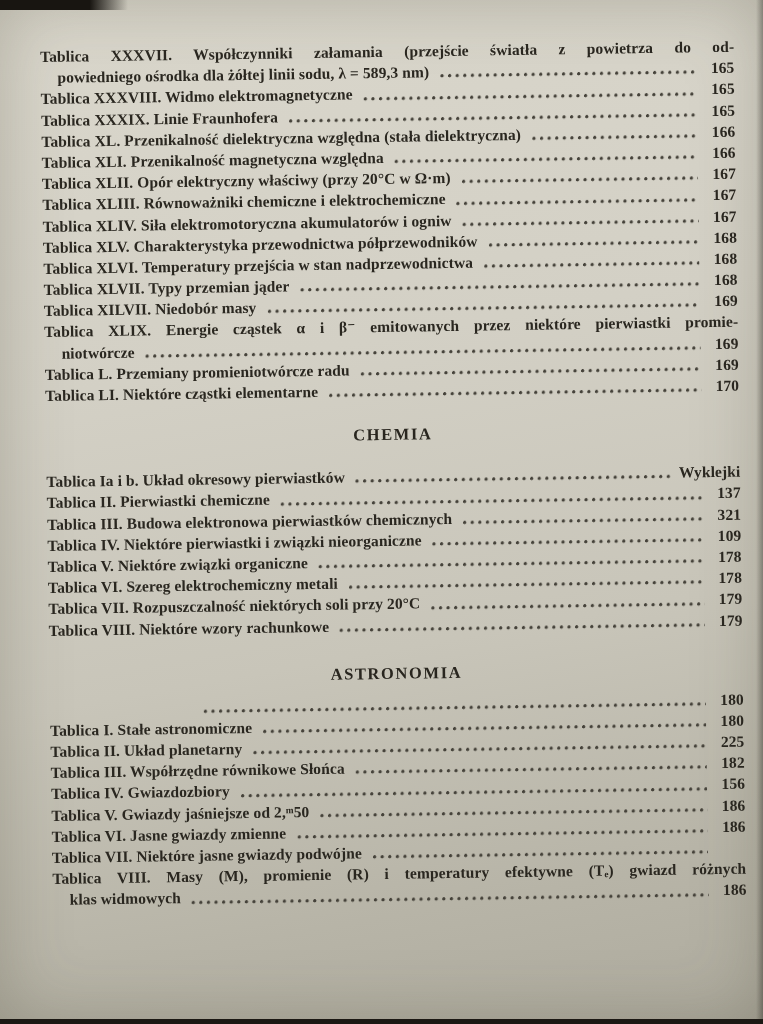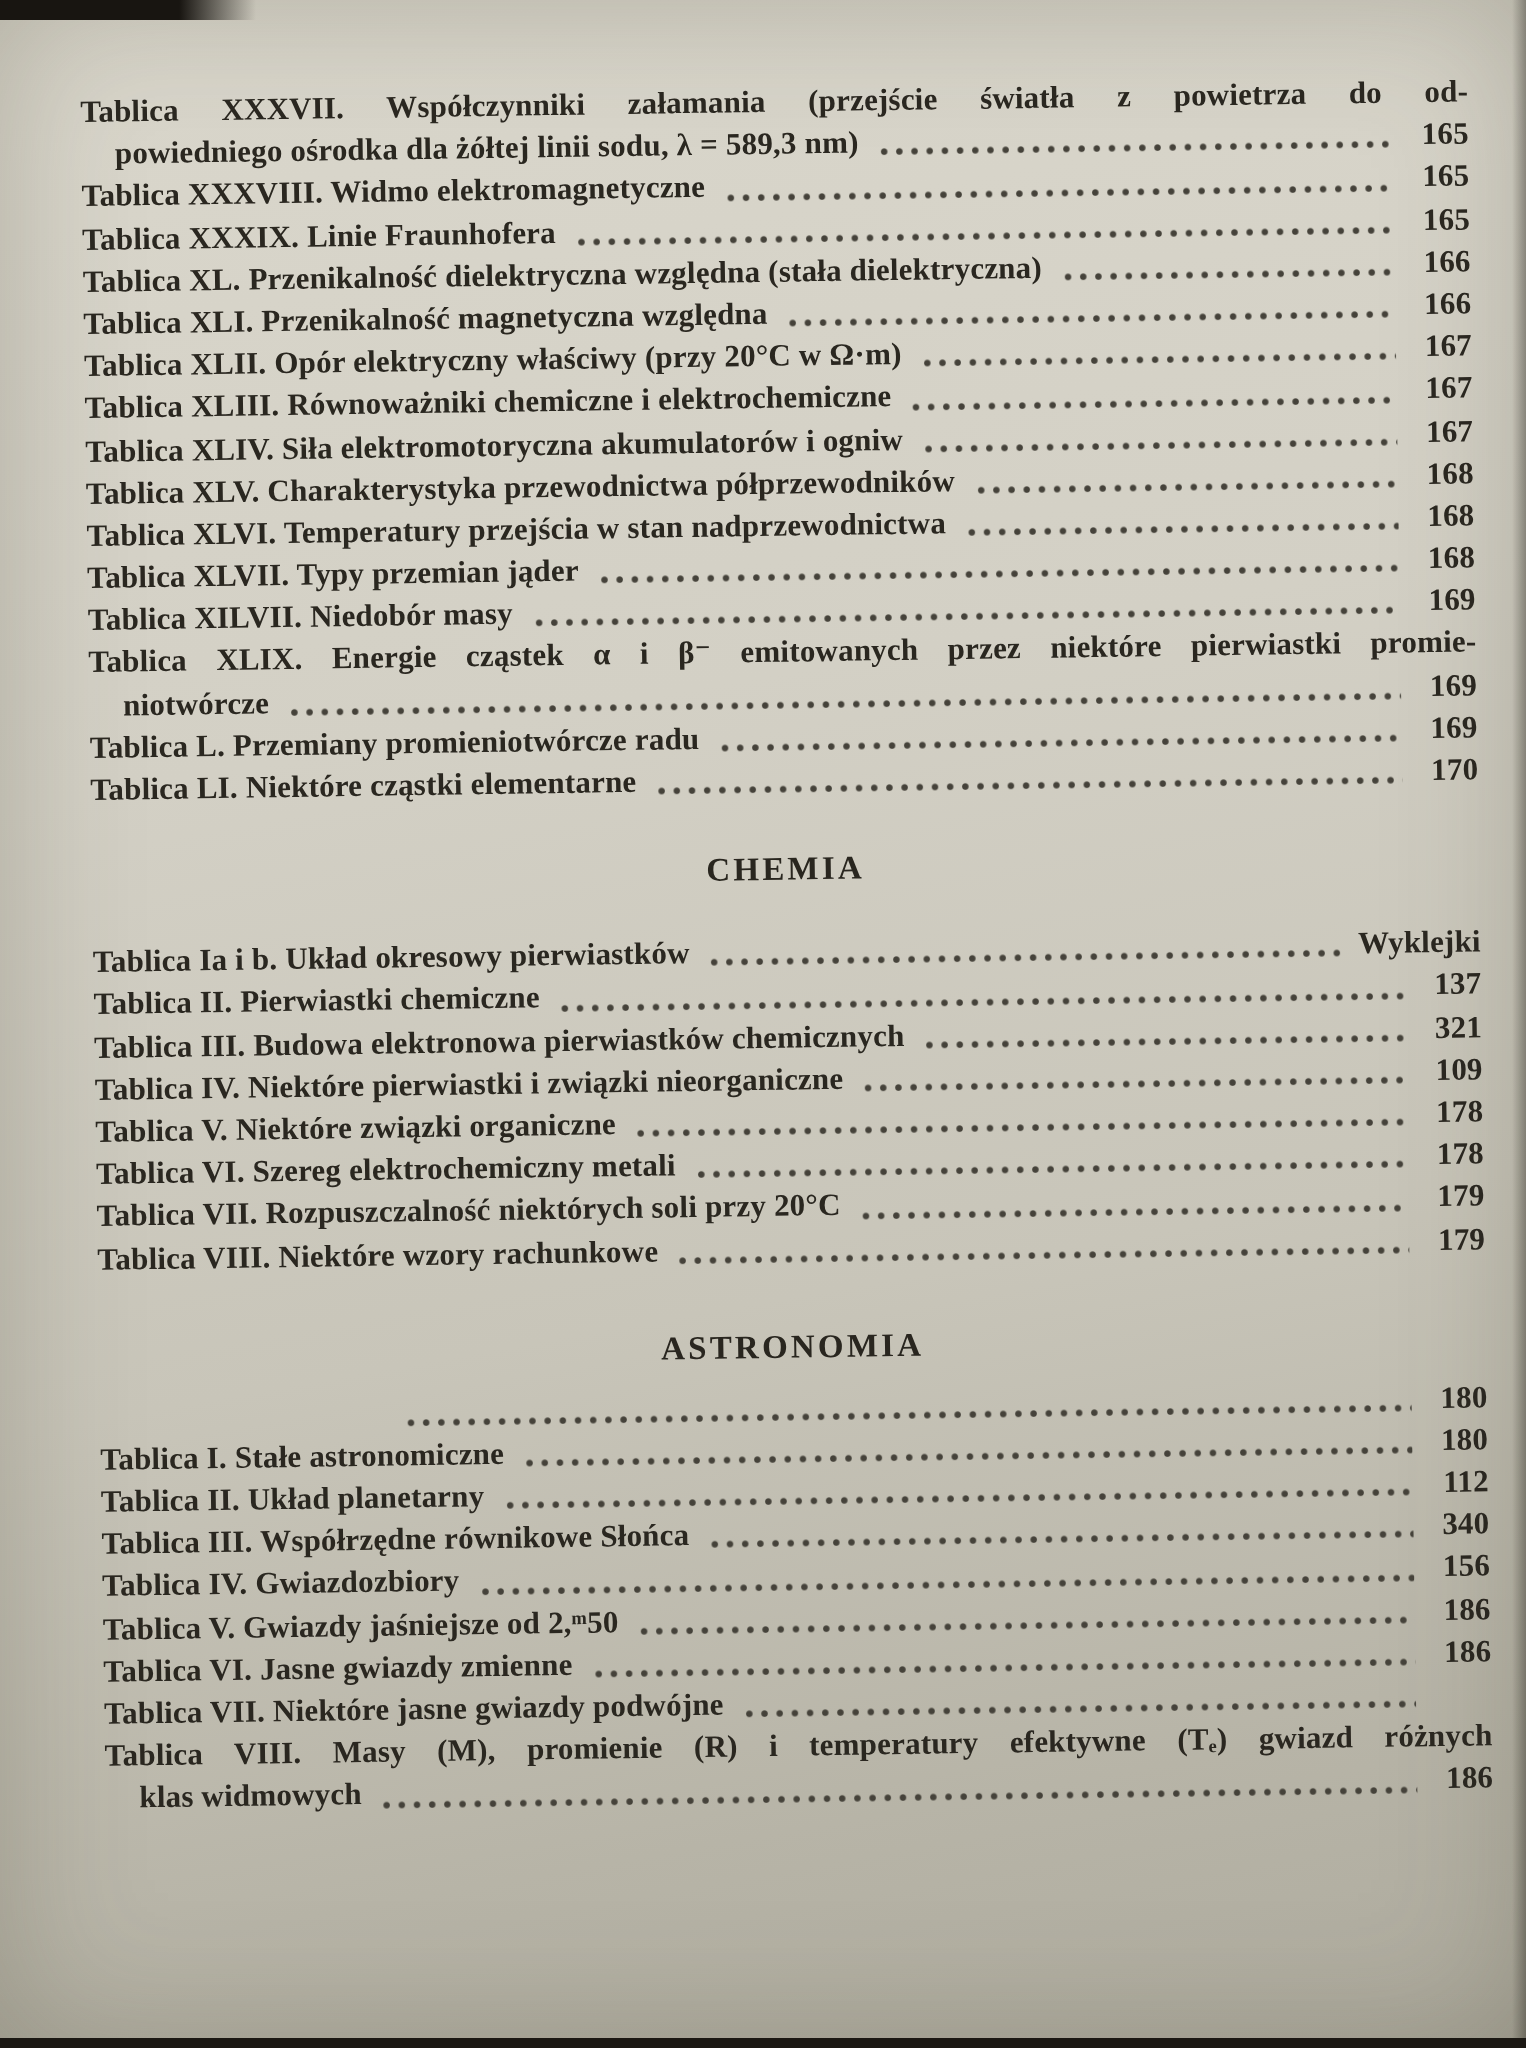--- a/index.html
+++ b/index.html
@@ -207,26 +207,26 @@
         <span class="pg">180</span>
       </div>
       <div class="row">
         <span class="lbl">Tablica I. Stałe astronomiczne</span>
         <span class="leader"></span>
         <span class="pg">180</span>
       </div>
       <div class="row">
         <span class="lbl">Tablica II. Układ planetarny</span>
         <span class="leader"></span>
-        <span class="pg">112</span>
+        <span class="pg">225</span>
       </div>
       <div class="row">
         <span class="lbl">Tablica III. Współrzędne równikowe Słońca</span>
         <span class="leader"></span>
-        <span class="pg">340</span>
+        <span class="pg">182</span>
       </div>
       <div class="row">
         <span class="lbl">Tablica IV. Gwiazdozbiory</span>
         <span class="leader"></span>
         <span class="pg">156</span>
       </div>
       <div class="row">
         <span class="lbl">Tablica V. Gwiazdy jaśniejsze od 2,ᵐ50</span>
         <span class="leader"></span>
         <span class="pg">186</span>

